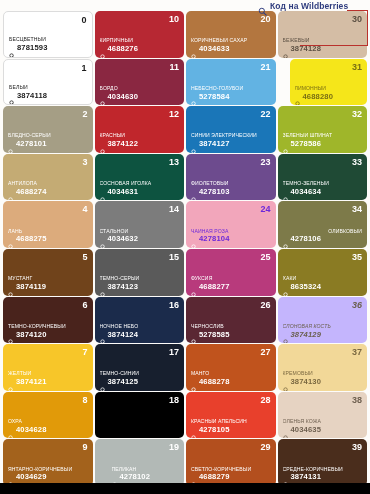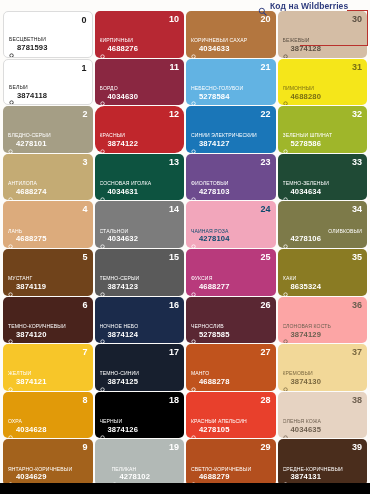--- a/index.html
+++ b/index.html
@@ -251,21 +251,21 @@
           <div class="sw-name">НЕБЕСНО-ГОЛУБОЙ</div>
           <div class="sw-code-row">
             <span class="sw-code-icon"><svg viewBox="0 0 16 16" width="6" height="6" aria-hidden="true">
                 <circle cx="6.8" cy="6.8" r="4.6" fill="none" stroke="#ffffff" stroke-width="2"></circle>
                 <line x1="10.3" y1="10.3" x2="14.8" y2="14.8" stroke="#ffffff" stroke-width="2.2" stroke-linecap="round"></line>
               </svg></span>
             <span class="sw-code">5278584</span>
           </div>
         </div>
       </div>
-      <div class="swatch" style="background: rgb(245, 230, 26); color: rgb(122, 111, 20);">
+      <div class="swatch" style="background: rgb(245, 230, 26); color: rgb(122, 111, 20); margin-left: 12px;">
         <div class="sw-index">31</div>
         <div class="sw-bottom">
           <div class="sw-name">ЛИМОННЫЙ</div>
           <div class="sw-code-row">
             <span class="sw-code-icon"><svg viewBox="0 0 16 16" width="6" height="6" aria-hidden="true">
                 <circle cx="6.8" cy="6.8" r="4.6" fill="none" stroke="#7a6f14" stroke-width="2"></circle>
                 <line x1="10.3" y1="10.3" x2="14.8" y2="14.8" stroke="#7a6f14" stroke-width="2.2" stroke-linecap="round"></line>
               </svg></span>
             <span class="sw-code">4688280</span>
           </div>
@@ -277,21 +277,21 @@
           <div class="sw-name">БЛЕДНО-СЕРЫЙ</div>
           <div class="sw-code-row">
             <span class="sw-code-icon"><svg viewBox="0 0 16 16" width="6" height="6" aria-hidden="true">
                 <circle cx="6.8" cy="6.8" r="4.6" fill="none" stroke="#ffffff" stroke-width="2"></circle>
                 <line x1="10.3" y1="10.3" x2="14.8" y2="14.8" stroke="#ffffff" stroke-width="2.2" stroke-linecap="round"></line>
               </svg></span>
             <span class="sw-code">4278101</span>
           </div>
         </div>
       </div>
-      <div class="swatch" style="background: rgb(192, 38, 44); color: rgb(255, 255, 255); border-radius: 9px;">
+      <div class="swatch" style="background: rgb(192, 38, 44); color: rgb(255, 255, 255);">
         <div class="sw-index">12</div>
         <div class="sw-bottom">
           <div class="sw-name">КРАСНЫЙ</div>
           <div class="sw-code-row">
             <span class="sw-code-icon"><svg viewBox="0 0 16 16" width="6" height="6" aria-hidden="true">
                 <circle cx="6.8" cy="6.8" r="4.6" fill="none" stroke="#ffffff" stroke-width="2"></circle>
                 <line x1="10.3" y1="10.3" x2="14.8" y2="14.8" stroke="#ffffff" stroke-width="2.2" stroke-linecap="round"></line>
               </svg></span>
             <span class="sw-code">3874122</span>
           </div>
@@ -394,21 +394,21 @@
           <div class="sw-name">СТАЛЬНОЙ</div>
           <div class="sw-code-row">
             <span class="sw-code-icon"><svg viewBox="0 0 16 16" width="6" height="6" aria-hidden="true">
                 <circle cx="6.8" cy="6.8" r="4.6" fill="none" stroke="#ffffff" stroke-width="2"></circle>
                 <line x1="10.3" y1="10.3" x2="14.8" y2="14.8" stroke="#ffffff" stroke-width="2.2" stroke-linecap="round"></line>
               </svg></span>
             <span class="sw-code">4034632</span>
           </div>
         </div>
       </div>
-      <div class="swatch" style="background: rgb(242, 166, 187); color: #0c4a6e;">
+      <div class="swatch" style="background: rgb(242, 166, 187); color: #6d28d9;">
         <div class="sw-index">24</div>
         <div class="sw-bottom">
           <div class="sw-name">ЧАЙНАЯ РОЗА</div>
           <div class="sw-code-row">
             <span class="sw-code-icon"><svg viewBox="0 0 16 16" width="6" height="6" aria-hidden="true">
                 <circle cx="6.8" cy="6.8" r="4.6" fill="none" stroke="#ffffff" stroke-width="2"></circle>
                 <line x1="10.3" y1="10.3" x2="14.8" y2="14.8" stroke="#ffffff" stroke-width="2.2" stroke-linecap="round"></line>
               </svg></span>
             <span class="sw-code">4278104</span>
           </div>
@@ -511,21 +511,21 @@
           <div class="sw-name">ЧЕРНОСЛИВ</div>
           <div class="sw-code-row">
             <span class="sw-code-icon"><svg viewBox="0 0 16 16" width="6" height="6" aria-hidden="true">
                 <circle cx="6.8" cy="6.8" r="4.6" fill="none" stroke="#ffffff" stroke-width="2"></circle>
                 <line x1="10.3" y1="10.3" x2="14.8" y2="14.8" stroke="#ffffff" stroke-width="2.2" stroke-linecap="round"></line>
               </svg></span>
             <span class="sw-code">5278585</span>
           </div>
         </div>
       </div>
-      <div class="swatch" style="background: #fca5a5; color: rgb(107, 96, 80);">
+      <div class="swatch" style="background: #c4b5fd; color: rgb(107, 96, 80); font-style: italic;">
         <div class="sw-index">36</div>
         <div class="sw-bottom">
           <div class="sw-name">СЛОНОВАЯ КОСТЬ</div>
           <div class="sw-code-row">
             <span class="sw-code-icon"><svg viewBox="0 0 16 16" width="6" height="6" aria-hidden="true">
                 <circle cx="6.8" cy="6.8" r="4.6" fill="none" stroke="#6b6050" stroke-width="2"></circle>
                 <line x1="10.3" y1="10.3" x2="14.8" y2="14.8" stroke="#6b6050" stroke-width="2.2" stroke-linecap="round"></line>
               </svg></span>
             <span class="sw-code">3874129</span>
           </div>
@@ -591,30 +591,20 @@
             <span class="sw-code-icon"><svg viewBox="0 0 16 16" width="6" height="6" aria-hidden="true">
                 <circle cx="6.8" cy="6.8" r="4.6" fill="none" stroke="#ffffff" stroke-width="2"></circle>
                 <line x1="10.3" y1="10.3" x2="14.8" y2="14.8" stroke="#ffffff" stroke-width="2.2" stroke-linecap="round"></line>
               </svg></span>
             <span class="sw-code">4034628</span>
           </div>
         </div>
       </div>
       <div class="swatch" style="background: rgb(0, 0, 0); color: rgb(255, 255, 255);">
         <div class="sw-index">18</div>
-        <div class="sw-bottom">
-          <div class="sw-name">ЧЕРНЫЙ</div>
-          <div class="sw-code-row">
-            <span class="sw-code-icon"><svg viewBox="0 0 16 16" width="6" height="6" aria-hidden="true">
-                <circle cx="6.8" cy="6.8" r="4.6" fill="none" stroke="#ffffff" stroke-width="2"></circle>
-                <line x1="10.3" y1="10.3" x2="14.8" y2="14.8" stroke="#ffffff" stroke-width="2.2" stroke-linecap="round"></line>
-              </svg></span>
-            <span class="sw-code">3874126</span>
-          </div>
-        </div>
       </div>
       <div class="swatch" style="background: rgb(232, 64, 44); color: rgb(255, 255, 255);">
         <div class="sw-index">28</div>
         <div class="sw-bottom">
           <div class="sw-name">КРАСНЫЙ АПЕЛЬСИН</div>
           <div class="sw-code-row">
             <span class="sw-code-icon"><svg viewBox="0 0 16 16" width="6" height="6" aria-hidden="true">
                 <circle cx="6.8" cy="6.8" r="4.6" fill="none" stroke="#ffffff" stroke-width="2"></circle>
                 <line x1="10.3" y1="10.3" x2="14.8" y2="14.8" stroke="#ffffff" stroke-width="2.2" stroke-linecap="round"></line>
               </svg></span>

